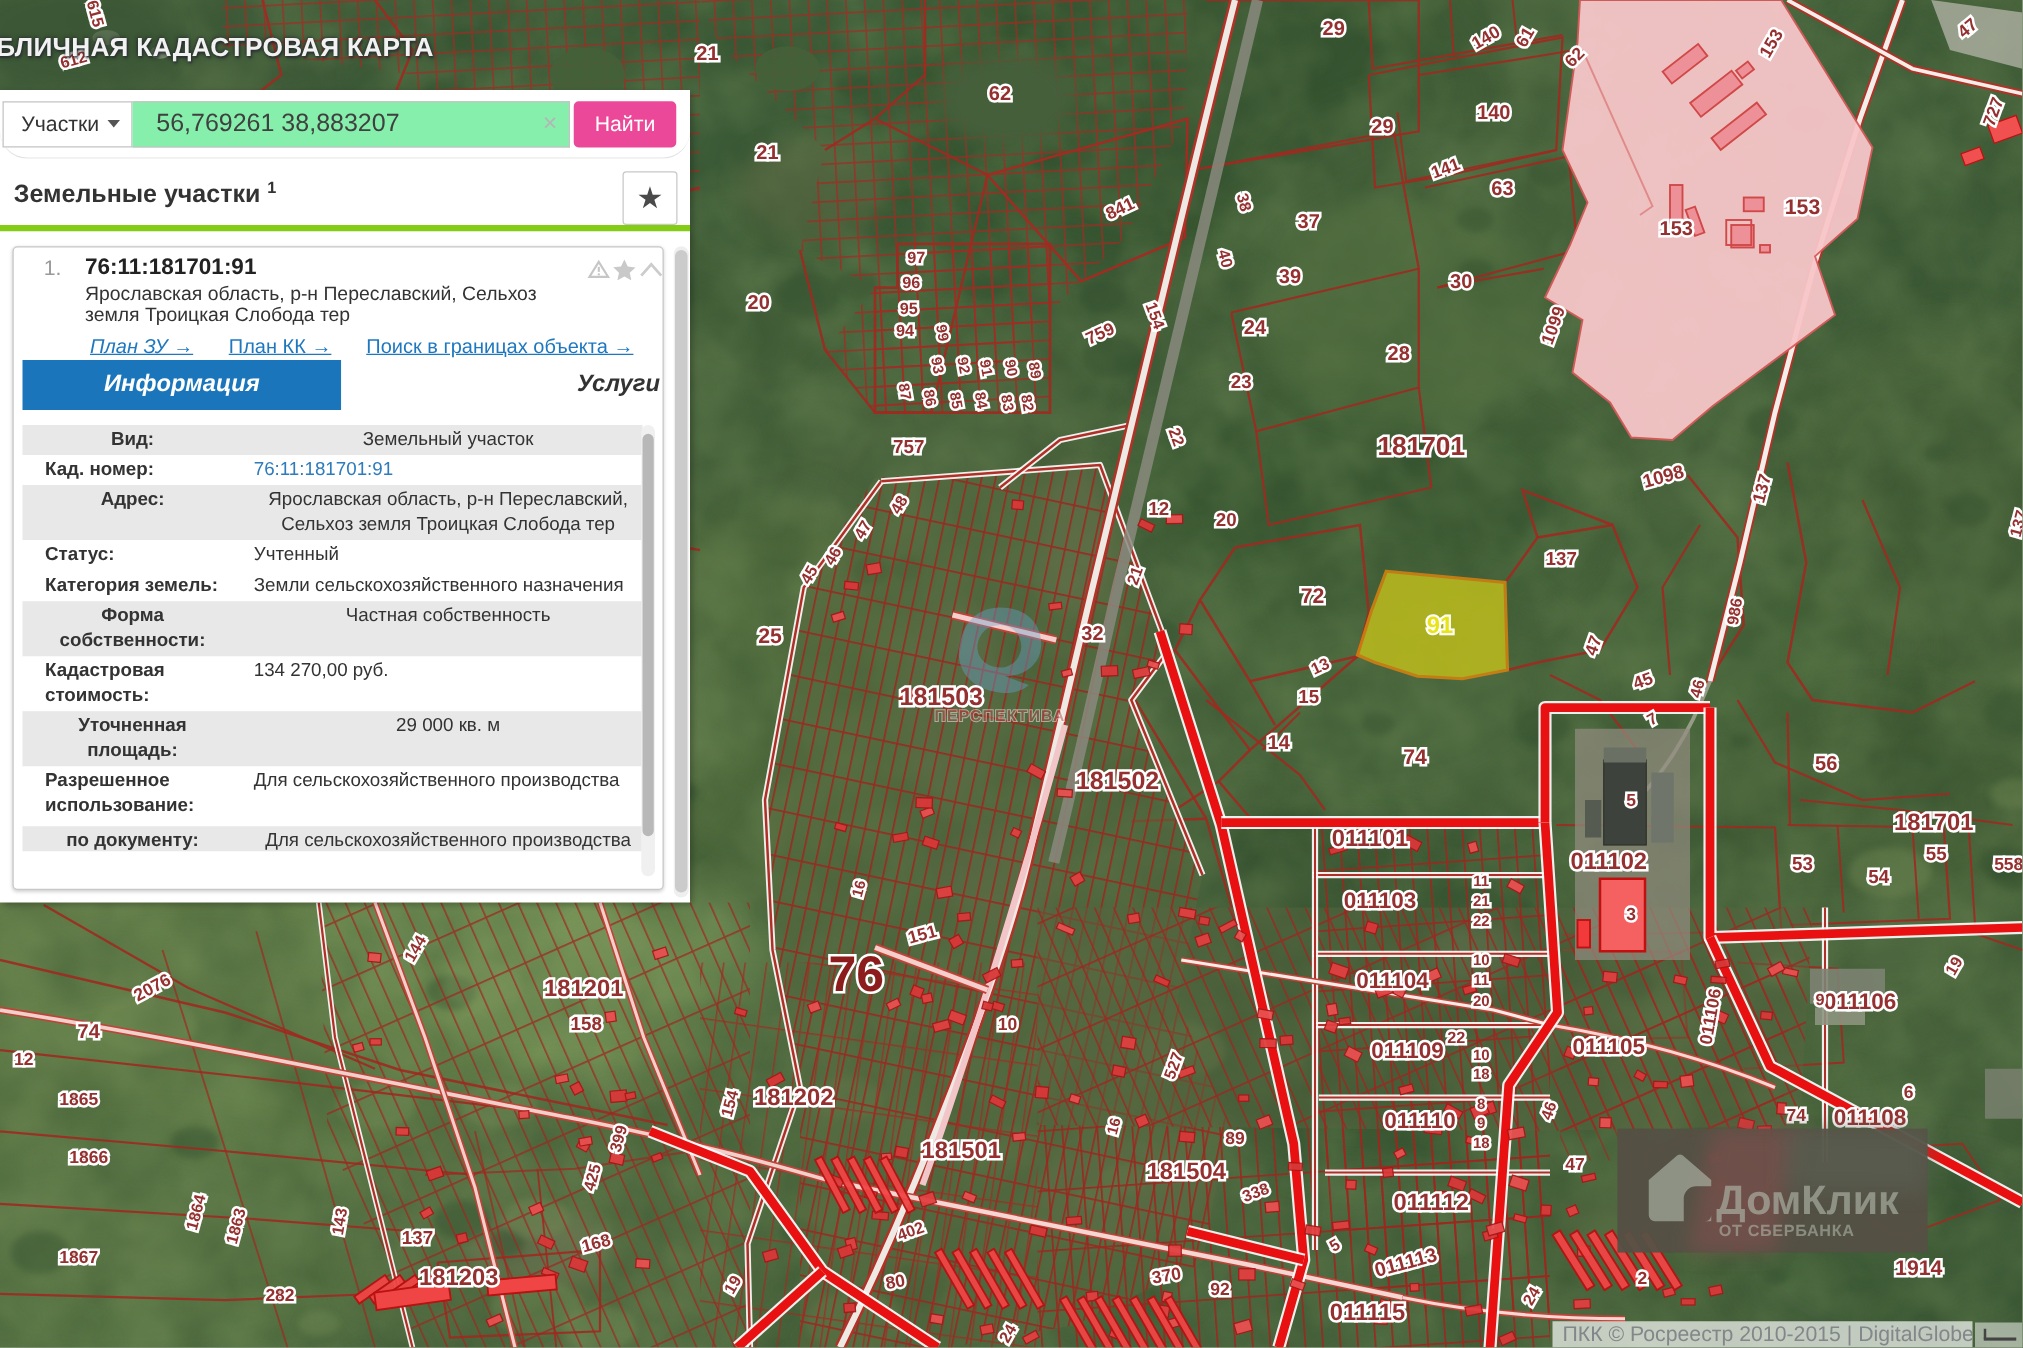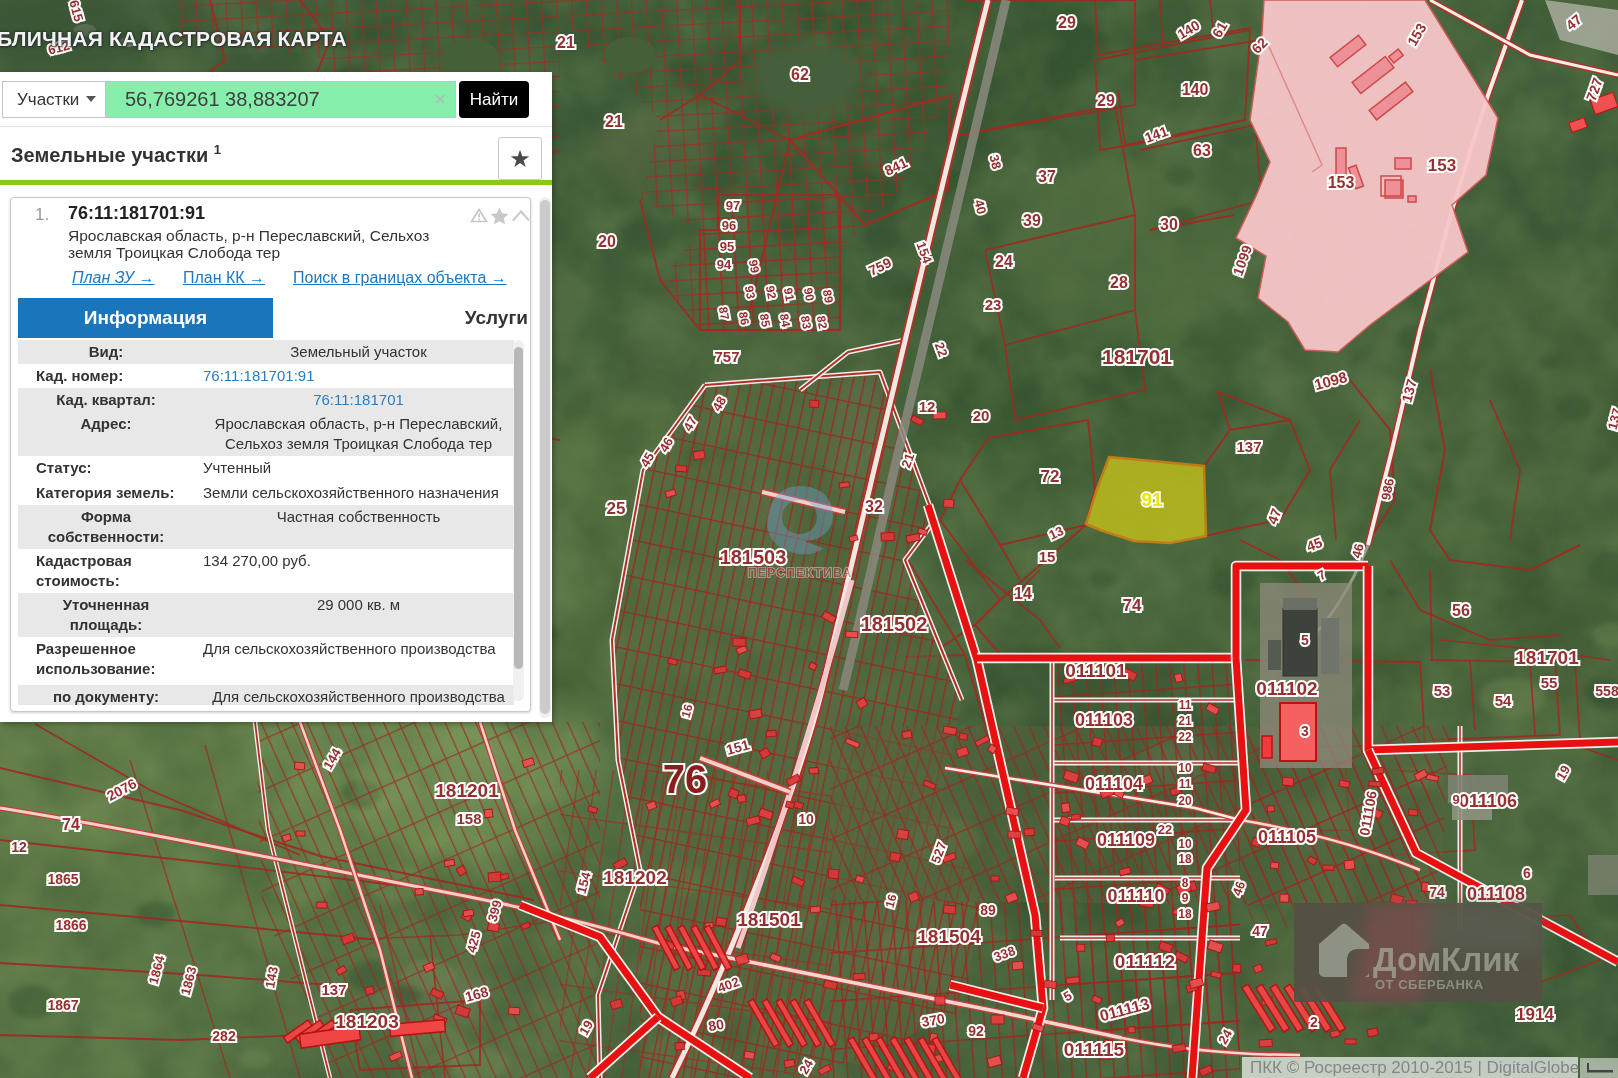--- a/index.html
+++ b/index.html
@@ -3,46 +3,46 @@
 <meta charset="utf-8">
 <style>
 * { margin:0; padding:0; box-sizing:border-box; }
 html,body { width:1618px; height:1078px; overflow:hidden; font-family:"Liberation Sans",sans-serif; }
 #stage { position:relative; width:1618px; height:1078px; overflow:hidden; background:#4a653e; }
 #map { position:absolute; left:0; top:0; }
 #maptitle { position:absolute; left:-3px; top:27px; font-size:21px; font-weight:bold; color:#f2f2f2;
   letter-spacing:0.2px; text-shadow:1px 1px 2px rgba(40,45,50,0.9),0 0 4px rgba(40,45,50,0.6),-1px -1px 2px rgba(40,45,50,0.5); white-space:nowrap;}
 #panel { position:absolute; left:0; top:72px; width:552px; height:650px; background:#fff;
   box-shadow:2px 2px 5px rgba(0,0,0,0.28); }
-.row1 { position:absolute; left:0; top:0; width:552px; height:55px; border-bottom:1px solid #e2e2e2;}
+.row1 { position:absolute; left:0; top:0; width:552px; height:55px; border-bottom:1px solid #e2e2e2;border-radius:22px;}
 .selbox { position:absolute; left:2px; top:9px; width:104px; height:37px; border:1px solid #c3c3c3;
   background:#fff; font-size:17px; color:#333; line-height:35px; padding-left:14px; }
 .selbox .arr { position:absolute; right:9px; top:14px; width:0; height:0; border-left:5px solid transparent;
   border-right:5px solid transparent; border-top:6px solid #555; }
 .inpbox { position:absolute; left:106px; top:9px; width:350px; height:37px; border:1px solid #c3c3c3;
   border-left:none; background:#86efac; font-size:20px; color:#404040; line-height:35px; padding-left:19px; }
 .clr { position:absolute; left:425px; top:9px; width:30px; height:37px; font-size:20px; color:#b5b5b5;
   text-align:center; line-height:36px; }
-.btn { position:absolute; left:459px; top:9px; width:70px; height:37px; background:#000000; color:#fff;
+.btn { position:absolute; left:459px; top:9px; width:82px; height:37px; background:#ec4899; color:#fff;
   font-size:17px; text-align:center; line-height:37px; border-radius:4px; }
 .row2 { position:absolute; left:0; top:55px; width:552px; height:58px; border-bottom:5px solid #84cc16; }
 .lph { position:absolute; left:11px; top:15px; font-size:20px; font-weight:bold; color:#333; }
 .lph sup { font-size:13px; }
 .starbtn { position:absolute; left:498px; top:10px; width:44px; height:43px; border:1px solid #c8c8c8;
   border-radius:3px; text-align:center; font-size:24px; color:#4a4a4a; line-height:42px; }
 #card { position:absolute; left:10px; top:125px; width:521px; height:515px; border:1px solid #c8c8c8;
   border-radius:4px; box-shadow:0 1px 3px rgba(0,0,0,0.18); background:#fff; overflow:hidden; }
 .inum { position:absolute; left:24px; top:7px; font-size:17px; color:#999; }
 .cadnum { position:absolute; left:57px; top:5px; font-size:18px; font-weight:bold; color:#222; }
 .icons { position:absolute; left:458px; top:8px; }
 .addr { position:absolute; left:57px; top:30px; font-size:15.5px; color:#333; line-height:16.5px; }
 .links { position:absolute; left:0; top:71px; font-size:16px; white-space:nowrap; }
 .lk1 { position:absolute; left:61px; top:0;font-style:italic; } .lk2 { position:absolute; left:172px; top:0; } .lk3 { position:absolute; left:282px; top:0; }
 .links a { color:#1e78c0; text-decoration:underline; }
-.tabs { position:absolute; left:7px; top:100px; width:510px; height:40px; }
+.tabs { position:absolute; left:7px; top:90px; width:510px; height:40px;font-style:italic; }
 .tab1 { position:absolute; left:0; top:0; width:255px; height:40px; background:#1b75bb; color:#fff;
   font-size:19px; font-weight:bold; text-align:center; line-height:40px; }
 .tab2 { position:absolute; left:255px; top:0; width:255px; height:40px; background:#fff; color:#333;
   font-size:19px; font-weight:bold; text-align:right; line-height:40px; }
 #tbl { position:absolute; left:7px; top:142px; width:496px; }
 .trow { position:relative; width:100%; overflow:hidden; }
 .trow.g { background:#e8e8e8;text-align:center; }
 .tlab { position:absolute; left:18px; top:2px; width:140px; font-size:15px; font-weight:bold; color:#333;
   line-height:20px; }
 .tval { margin-left:185px; padding-top:2px; font-size:15px; color:#333; line-height:20px; }
@@ -819,24 +819,20 @@
         </div>
   <div id="tbl">
    <div class="trow g" style="height:24px">
             <div class="tlab">Вид:</div>
             <div class="tval">Земельный участок</div>
           </div>
    <div class="trow" style="height:24px">
             <div class="tlab">Кад. номер:</div>
             <div class="tval"><a>76:11:181701:91</a></div>
           </div>
-   <div class="trow g" style="height:24px">
-            <div class="tlab">Кад. квартал:</div>
-            <div class="tval"><a>76:11:181701</a></div>
-          </div>
    <div class="trow g" style="height:44px">
             <div class="tlab">Адрес:</div>
             <div class="tval">Ярославская область, р-н Переславский, Сельхоз земля Троицкая Слобода тер</div>
           </div>
    <div class="trow" style="height:25px">
             <div class="tlab">Статус:</div>
             <div class="tval">Учтенный</div>
           </div>
    <div class="trow" style="height:24px">
             <div class="tlab">Категория земель:</div>

